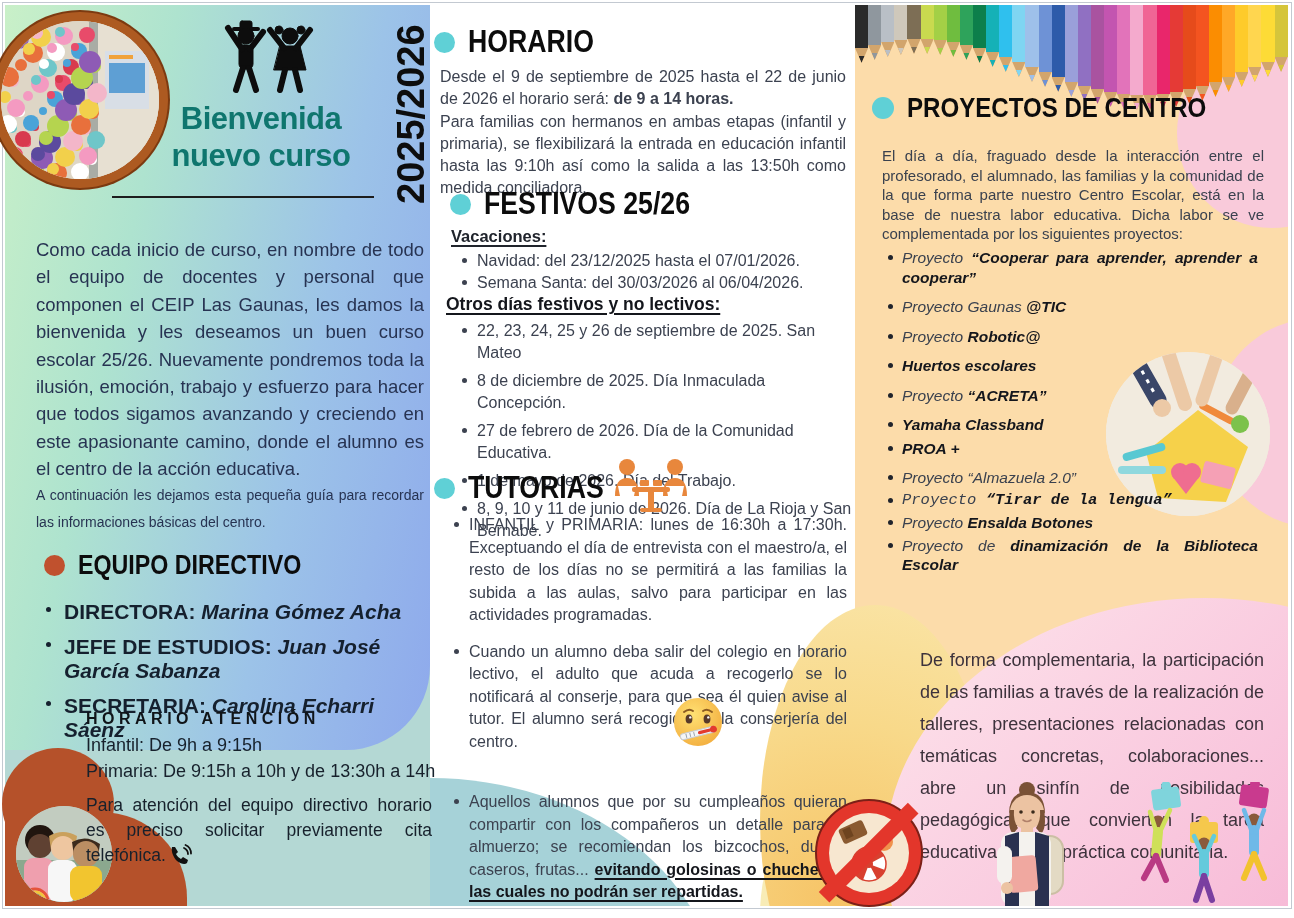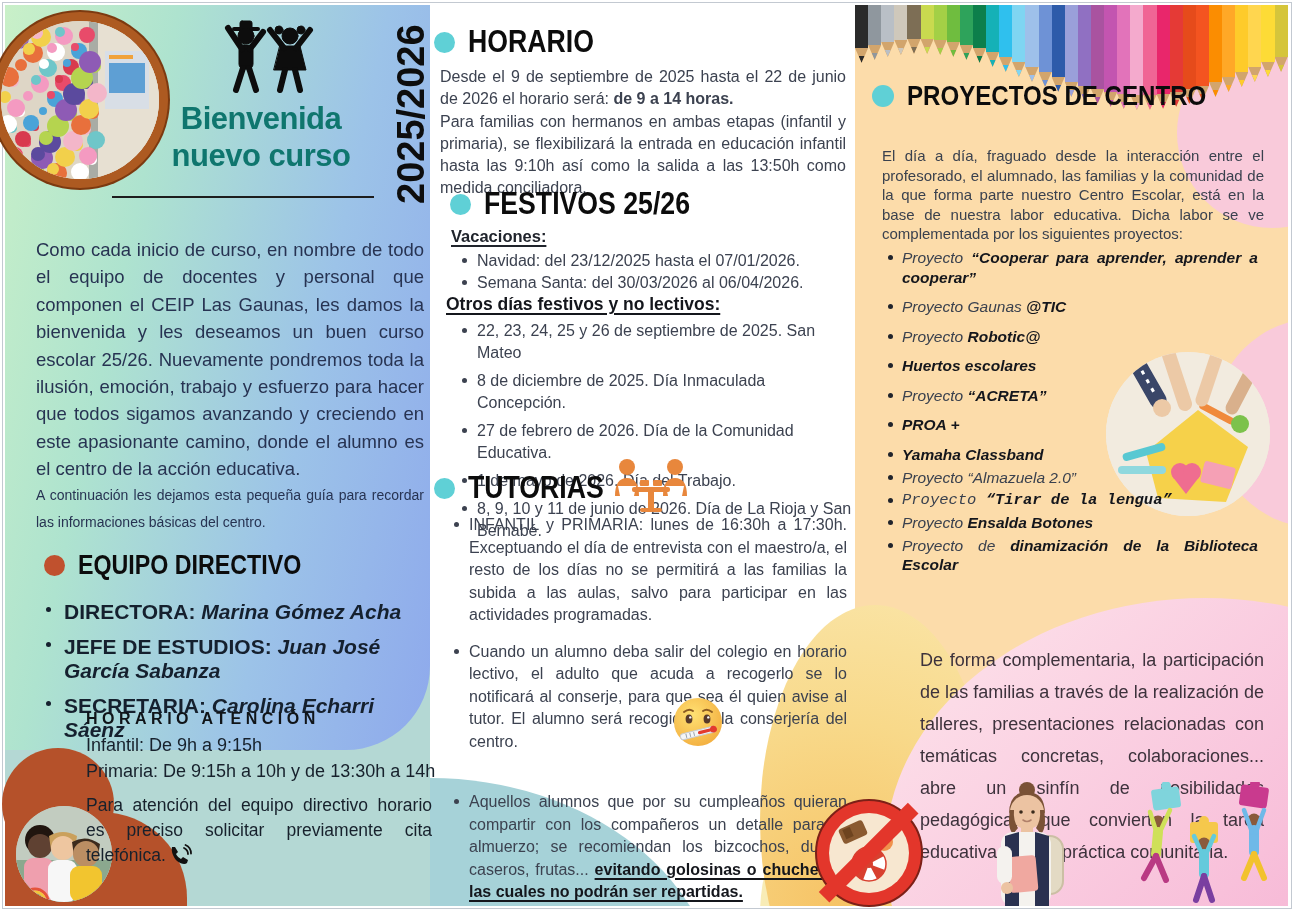--- a/index.html
+++ b/index.html
@@ -89,21 +89,21 @@
   .h-tutorias{left:434px;top:470px;}
   .meeting{left:612px;top:456px;z-index:10;}
   .tut-list{left:452px;top:514px;width:395px;list-style:none;margin:0;padding:0;z-index:10;}
   .tut-list li{position:relative;padding-left:17px;font-size:16px;line-height:22.5px;color:#3c4250;text-align:justify;margin-bottom:14px;}
   .tut-list li::before{content:'';position:absolute;left:2px;top:8px;width:5px;height:5px;border-radius:50%;background:#3c4250;}
   .tut-list li:nth-child(2){margin-bottom:38px;}
   .tstrong{font-weight:800;color:#14161c;text-decoration:underline;text-decoration-thickness:2px;text-underline-offset:3px;}
   .sick{left:672px;top:696px;z-index:10;}
 
   
-  .h-proy{left:872px;top:80px;}
+  .h-proy{left:872px;top:92px;}
   .right-intro{left:882px;top:146px;width:382px;font-size:15px;line-height:19.6px;color:#3a414e;z-index:10;}
   .proj-list{left:886px;top:248px;width:372px;list-style:none;margin:0;padding:0;z-index:10;}
   .proj-list li{position:relative;padding-left:16px;font-size:15.5px;line-height:19.5px;font-style:italic;
      color:#3a414e;text-align:justify;}
   .proj-list li::before{content:'';position:absolute;left:2px;top:7px;width:5px;height:5px;border-radius:50%;background:#20242c;}
   .ppre{font-weight:400;}
   .pname{font-weight:800;color:#14161c;}
   .pname.light{font-weight:400;color:#3a414e;}
   .crafts-photo{left:1106px;top:352px;width:164px;height:164px;border-radius:50%;overflow:hidden;z-index:9;background:#f2ebdf;}
   .comp-text{left:920px;top:644px;width:344px;font-size:18px;line-height:32px;color:#3d323c;z-index:10;}
@@ -587,22 +587,22 @@
     <span class="dot" style="width:22px;height:22px;"></span>
     <span class="ht f28">PROYECTOS DE CENTRO</span>
   </div>
   <p class="abs right-intro just">El día a día, fraguado desde la interacción entre el profesorado, el alumnado, las familias y la comunidad de la que forma parte nuestro Centro Escolar, está en la base de nuestra labor educativa. Dicha labor se ve complementada por los siguientes proyectos:</p>
   <ul class="abs proj-list">
       <li style="margin-bottom: 10px;"><span class="ppre">Proyecto </span><span class="pname">“Cooperar para aprender, aprender a cooperar”</span></li>
       <li style="margin-bottom: 10px;"><span class="ppre">Proyecto Gaunas </span><span class="pname">@TIC</span></li>
       <li style="margin-bottom: 10px;"><span class="ppre">Proyecto </span><span class="pname">Robotic@</span></li>
       <li style="margin-bottom: 10px;"><span class="pname">Huertos escolares</span></li>
       <li style="margin-bottom: 10px;"><span class="ppre">Proyecto </span><span class="pname">“ACRETA”</span></li>
+      <li style="margin-bottom: 4px;"><span class="pname">Yamaha Classband</span></li>
       <li style="margin-bottom: 10px;"><span class="pname">PROA +</span></li>
-      <li style="margin-bottom: 4px;"><span class="pname">Yamaha Classband</span></li>
       <li style="margin-bottom: 3px;"><span class="ppre">Proyecto </span><span class="pname light">“Almazuela 2.0”</span></li>
       <li style="margin-bottom: 3px; font-family: Liberation Mono, monospace;"><span class="ppre">Proyecto </span><span class="pname">“Tirar de la lengua”</span></li>
       <li style="margin-bottom: 3px;"><span class="ppre">Proyecto </span><span class="pname">Ensalda Botones</span></li>
       <li style="margin-bottom: 0px;"><span class="ppre">Proyecto de </span><span class="pname">dinamización de la Biblioteca Escolar</span></li>
     </ul>
 
   <div class="abs crafts-photo">
     <svg width="164" height="164" viewBox="0 0 164 164">
       <rect width="164" height="164" fill="#f2ebdf"></rect>
       <polygon points="40,100 92,58 142,95 120,150 52,146" fill="#f6d14a"></polygon>

